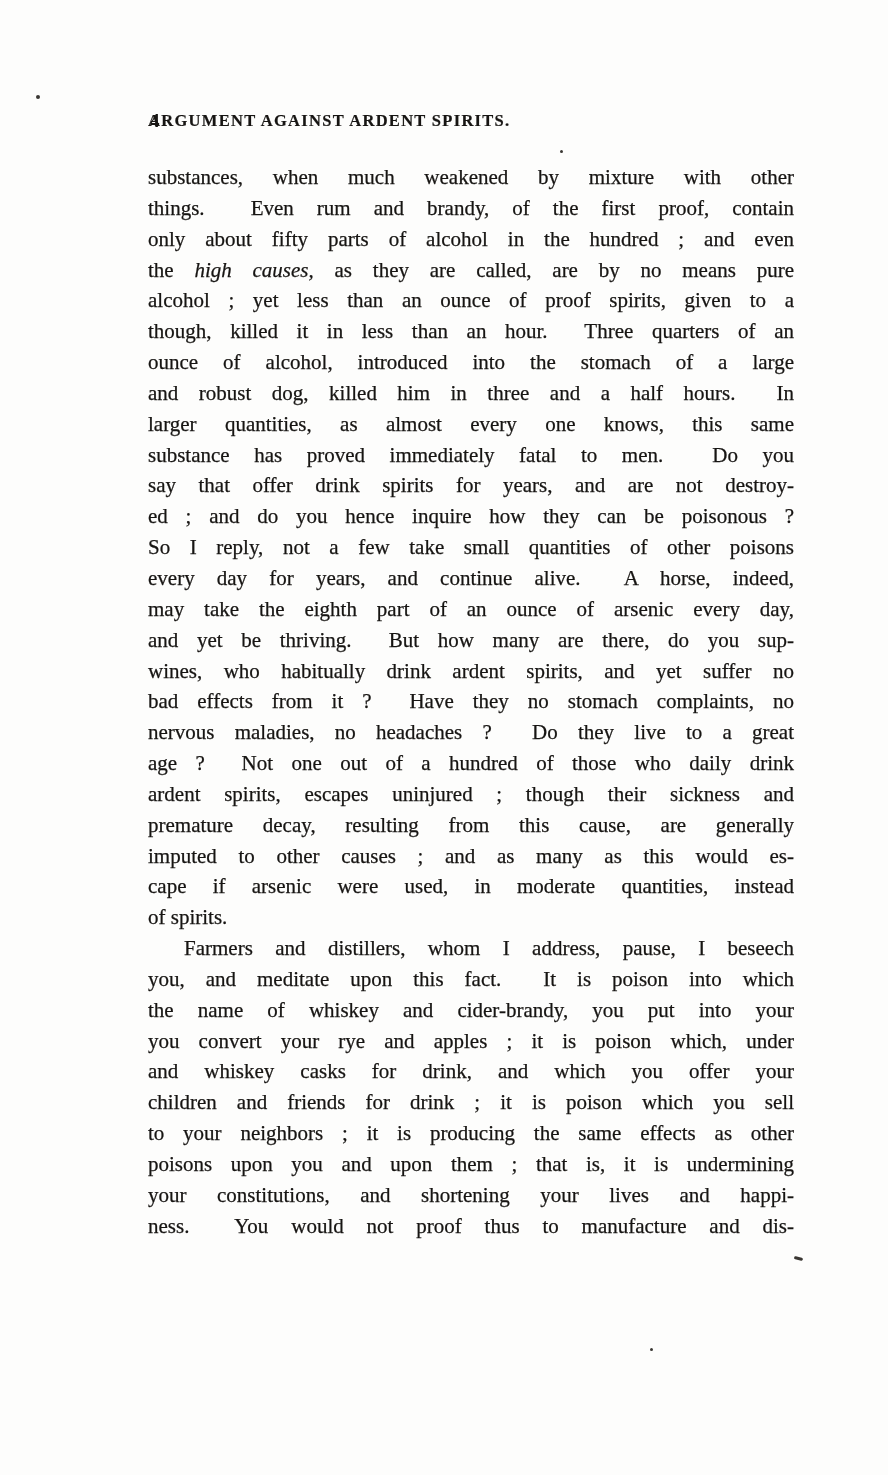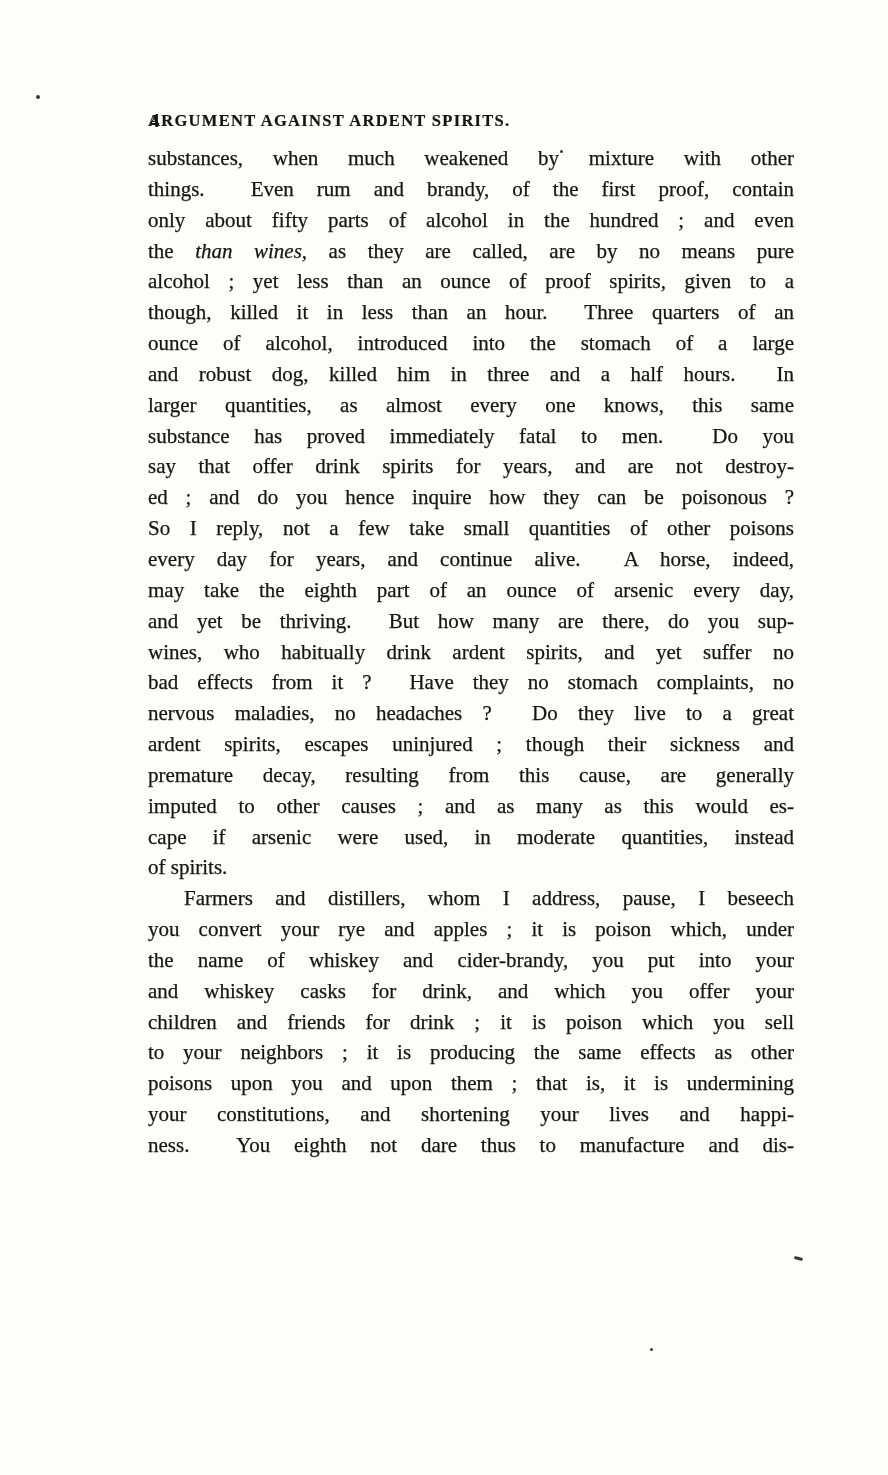--- a/index.html
+++ b/index.html
@@ -20,21 +20,21 @@
     font-size: 19px; font-weight: 700;
   }
   .header-title {
     display: block; text-align: left;
     font-size: 16.5px; font-weight: 700; letter-spacing: 1.3px;
     -webkit-text-stroke: 0.2px currentColor;
     padding-top: 3px;
   }
 
   .body-text {
-    position: absolute; top: 143px; left: 148px; width: 646px;
+    position: absolute; top: 162px; left: 148px; width: 646px;
     font-size: 21px;
     -webkit-text-stroke: 0.25px currentColor;
   }
   .line {
     line-height: 30.85px;
     text-align: justify;
     text-align-last: justify;
     white-space: pre-wrap;
   }
   .line.para-end { text-align-last: left; }
@@ -56,47 +56,49 @@
 
   <header class="running-head">
     <span class="page-number">4</span>
     <span class="header-title">ARGUMENT AGAINST ARDENT SPIRITS.</span>
   </header>
 
   <main class="body-text">
       <div class="line"><span>substances, when much weakened by mixture with other</span></div>
       <div class="line"><span>things.  Even rum and brandy, of the first proof, contain</span></div>
       <div class="line"><span>only about fifty parts of alcohol in the hundred ; and even</span></div>
-      <div class="line"><span>the </span><span class="italic">than wines,</span><span> as they are called, are by no means pure</span></div>
+      <div class="line"><span>the </span><span class="italic">high causes,</span><span> as they are called, are by no means pure</span></div>
       <div class="line"><span>alcohol ; yet less than an ounce of proof spirits, given to a</span></div>
       <div class="line"><span>though, killed it in less than an hour.  Three quarters of an</span></div>
       <div class="line"><span>ounce of alcohol, introduced into the stomach of a large</span></div>
       <div class="line"><span>and robust dog, killed him in three and a half hours.  In</span></div>
       <div class="line"><span>larger quantities, as almost every one knows, this same</span></div>
       <div class="line"><span>substance has proved immediately fatal to men.  Do you</span></div>
       <div class="line"><span>say that offer drink spirits for years, and are not destroy-</span></div>
       <div class="line"><span>ed ; and do you hence inquire how they can be poisonous ?</span></div>
       <div class="line"><span>So I reply, not a few take small quantities of other poisons</span></div>
       <div class="line"><span>every day for years, and continue alive.  A horse, indeed,</span></div>
       <div class="line"><span>may take the eighth part of an ounce of arsenic every day,</span></div>
       <div class="line"><span>and yet be thriving.  But how many are there, do you sup-</span></div>
       <div class="line"><span>wines, who habitually drink ardent spirits, and yet suffer no</span></div>
       <div class="line"><span>bad effects from it ?  Have they no stomach complaints, no</span></div>
       <div class="line"><span>nervous maladies, no headaches ?  Do they live to a great</span></div>
+      <div class="line"><span>age ?  Not one out of a hundred of those who daily drink</span></div>
       <div class="line"><span>ardent spirits, escapes uninjured ; though their sickness and</span></div>
       <div class="line"><span>premature decay, resulting from this cause, are generally</span></div>
       <div class="line"><span>imputed to other causes ; and as many as this would es-</span></div>
       <div class="line"><span>cape if arsenic were used, in moderate quantities, instead</span></div>
       <div class="line para-end"><span>of spirits.</span></div>
       <div class="line indent"><span>Farmers and distillers, whom I address, pause, I beseech</span></div>
+      <div class="line"><span>you, and meditate upon this fact.  It is poison into which</span></div>
+      <div class="line"><span>the name of whiskey and cider-brandy, you put into your</span></div>
       <div class="line"><span>you convert your rye and apples ; it is poison which, under</span></div>
-      <div class="line"><span>the name of whiskey and cider-brandy, you put into your</span></div>
       <div class="line"><span>and whiskey casks for drink, and which you offer your</span></div>
       <div class="line"><span>children and friends for drink ; it is poison which you sell</span></div>
       <div class="line"><span>to your neighbors ; it is producing the same effects as other</span></div>
       <div class="line"><span>poisons upon you and upon them ; that is, it is undermining</span></div>
       <div class="line"><span>your constitutions, and shortening your lives and happi-</span></div>
-      <div class="line"><span>ness.  You eighth not dare thus to manufacture and dis-</span></div>
+      <div class="line"><span>ness.  You would not proof thus to manufacture and dis-</span></div>
     </main>
 
   <div class="speck speck-3"></div>
   <div class="speck speck-4"></div>
 </div>
 
 </body></html>

